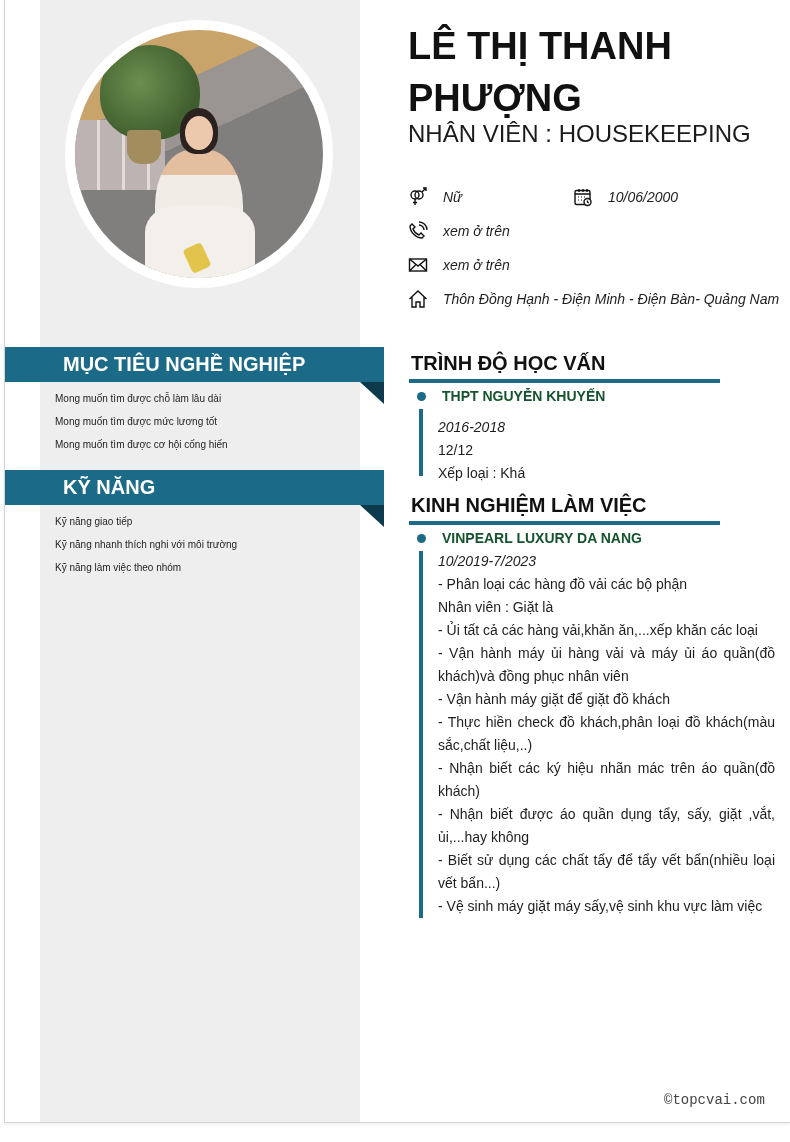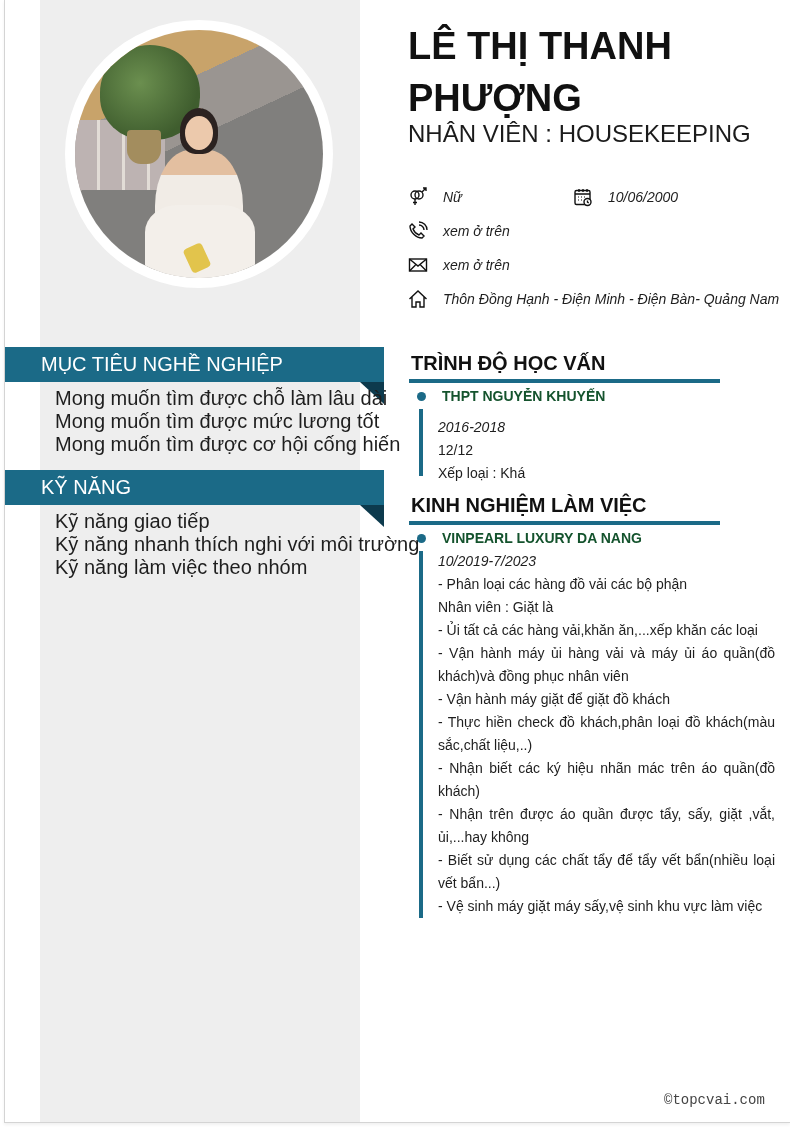--- a/index.html
+++ b/index.html
@@ -33,27 +33,27 @@
   .avatar .wall { position: absolute; left: 0; top: 90px; width: 90px; height: 70px; background: repeating-linear-gradient(90deg,#bdb3b2 0 22px,#e2dcd6 22px 25px); }
   .avatar .hair { position: absolute; left: 105px; top: 78px; width: 38px; height: 46px; border-radius: 50% 50% 40% 40%; background: #2b2220; }
   .avatar .face { position: absolute; left: 110px; top: 86px; width: 28px; height: 34px; border-radius: 50%; background: #ecc9ac; }
   .avatar .body { position: absolute; left: 80px; top: 120px; width: 88px; height: 140px; border-radius: 40% 40% 10% 10%; background: linear-gradient(180deg,#e3bfa0 0 18%, #f1ece6 18% 100%); }
   .avatar .dress { position: absolute; left: 70px; top: 175px; width: 110px; height: 90px; border-radius: 30% 30% 0 0; background: #f3efea; }
   .avatar .phone { position: absolute; left: 112px; top: 215px; width: 20px; height: 26px; border-radius: 4px; background: #e2c44c; transform: rotate(-25deg); }
 
   
   .band {
     position: absolute; left: 5px; width: 379px; height: 35px; background: #1b6a87;
-    color: #fff; font-weight: normal; font-size: 20px; padding-left: 36px; line-height: 35px;
+    color: #fff; font-weight: bold; font-size: 20px; padding-left: 58px; line-height: 35px;
   }
   .band-fold {
     position: absolute; left: 360px; width: 0; height: 0;
     border-top: 22px solid #0d3a4d; border-left: 24px solid transparent;
   }
-  .left-list { position: absolute; left: 55px; font-size: 20px; line-height: 23px; color: #1e1e1e; }
+  .left-list { position: absolute; left: 55px; font-size: 10px; line-height: 23px; color: #1e1e1e; }
 
   
   .name { position: absolute; left: 408px; top: 20px; font-size: 38px; font-weight: bold; line-height: 52px; color: #111; width: 370px; }
   .job { position: absolute; left: 408px; top: 120px; font-size: 24px; color: #1b1b1b; }
 
   .info-row { position: absolute; display: flex; align-items: center; font-size: 14px; color: #1e1e1e; font-style: italic; }
   .info-row .icon { width: 20px; height: 20px; margin-right: 15px; display: inline-flex; align-items: center; justify-content: center; }
   .info-row svg { width: 20px; height: 20px; }
 
   
@@ -171,18 +171,18 @@
 <div class="item-title" style="top:530px;">VINPEARL LUXURY DA NANG</div>
 <div class="item-lines" style="top:550px;">
   <div class="italic">10/2019-7/2023</div>
   <div>- Phân loại các hàng đồ vải các bộ phận</div>
   <div>Nhân viên : Giặt là</div>
   <div>- Ủi tất cả các hàng vải,khăn ăn,...xếp khăn các loại</div>
   <div>- Vận hành máy ủi hàng vải và máy ủi áo quần(đồ khách)và đồng phục nhân viên</div>
   <div>- Vận hành máy giặt để giặt đồ khách</div>
   <div>- Thực hiền check đồ khách,phân loại đồ khách(màu sắc,chất liệu,..)</div>
   <div>- Nhận biết các ký hiệu nhãn mác trên áo quần(đồ khách)</div>
-  <div>- Nhận trên được áo quần được tẩy, sấy, giặt ,vắt, ủi,...hay không</div>
+  <div>- Nhận biết được áo quần dụng tẩy, sấy, giặt ,vắt, ủi,...hay không</div>
   <div>- Biết sử dụng các chất tẩy để tẩy vết bẩn(nhiều loại vết bẩn...)</div>
   <div>- Vệ sinh máy giặt máy sấy,vệ sinh khu vực làm việc</div>
 </div>
 
 <div class="footer">©topcvai.com</div>
 
 </body></html>

